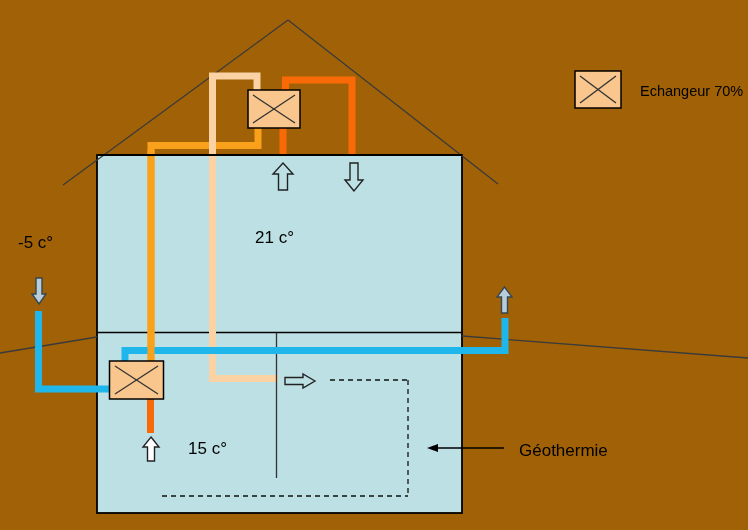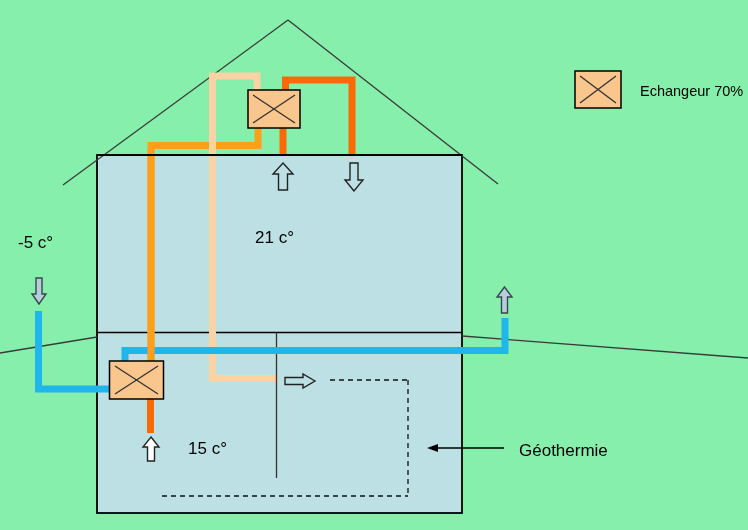--- a/index.html
+++ b/index.html
@@ -1,17 +1,17 @@
 <!DOCTYPE html>
 <html><head>
 <meta charset="utf-8">
 <style>
   html,body { margin:0; padding:0; background:#ffffff; }
   .canvas {
-    position:relative; width:748px; height:530px; background:#86efac;
+    position:relative; width:748px; height:530px; background:#a16207;
     font-family:"Liberation Sans", sans-serif; overflow:hidden;
   }
   svg { display:block; }
   text { fill:#000000; }
   .t17 { font-size:17px; }
   .t14 { font-size:14.5px; }
 </style>
 </head>
 <body>
 

